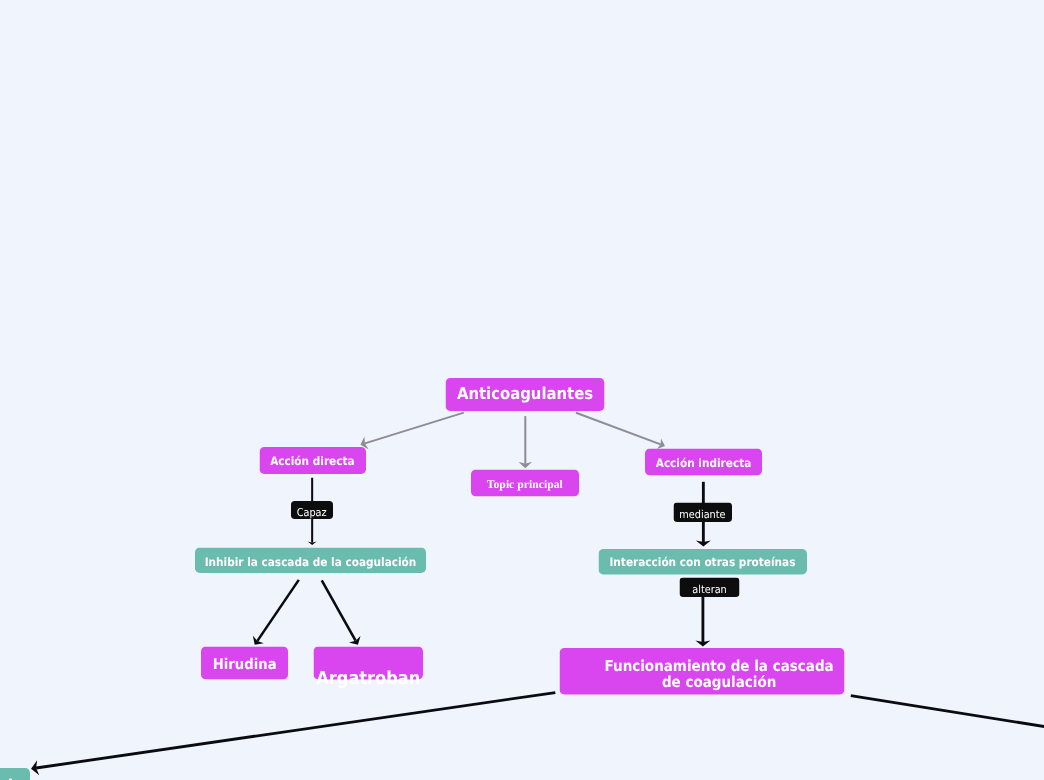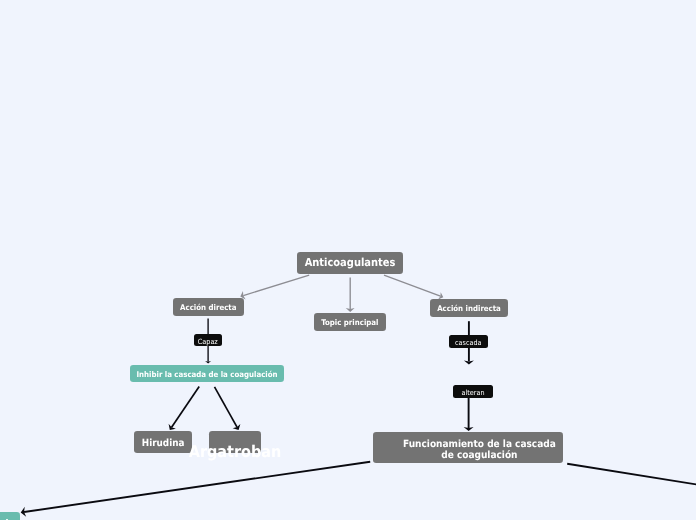--- a/index.html
+++ b/index.html
@@ -19,41 +19,41 @@
     box-sizing:border-box;
     display:flex;align-items:center;justify-content:center;
     color:#ffffff;
     font-weight:bold;font-stretch:condensed;
     border-radius:3.2px;
     text-align:center;
     line-height:1.18;
     white-space:pre-line;
     padding-top:1.2px;
   }
-  .node.orange{background:#737373;}
+  .node.orange{background:#d946ef;}
   .node.teal{background:#69bcae;}
 
   .label{
     position:absolute;box-sizing:border-box;
     display:flex;align-items:center;justify-content:center;
     background:#0d0d0d;color:#ffffff;
     font-weight:normal;font-stretch:condensed;
     border-radius:2.5px;
     padding-top:2px;
   }
 
   
   #n-root        {left:297px;  top:251.5px; width:106px;   height:21.5px; font-size:11px;}
   #n-directa     {left:172.5px;top:298px;   width:70.5px;  height:18.3px; font-size:7.8px;}
-  #n-topic       {left:314px;  top:313.4px; width:71.7px;  height:18px;   font-size:7.8px;}
+  #n-topic       {left:314px;  top:313.4px; width:71.7px;  height:18px;   font-size:7.8px;font-family:Liberation Serif, serif;}
   #n-indirecta   {left:430px;  top:298.9px; width:78px;    height:18.1px; font-size:7.8px;}
   #n-inhibir     {left:130.4px;top:365.2px; width:154px;   height:17px; font-size:7.8px;}
   #n-interaccion {left:399.4px;top:365.7px; width:138.6px; height:16.8px; font-size:7.8px;}
   #n-hirudina    {left:133.8px;top:430.5px; width:58.2px;  height:21.7px; font-size:9.8px; padding-top:4.2px;}
-  #n-argatroban  {left:208.8px;top:430.6px; width:52px;  height:21.7px; font-size:16px; padding-top:21px;}
+  #n-argatroban  {left:208.8px;top:430.6px; width:73px;  height:21.7px; font-size:12px; padding-top:21px;}
   #n-func        {left:373.4px;top:432.4px; width:189.8px; height:30.7px; font-size:10px; line-height:11.6px; padding-top:5.8px;padding-left:23px;}
   #n-offscreen   {left:-74px;  top:511.5px; width:94px;    height:21.5px;}
   #l-capaz       {left:194px;  top:334.1px; width:27.6px;  height:12.1px; font-size:7.2px;}
   #l-mediante    {left:449.2px;top:335.2px; width:38.6px;  height:12.5px; font-size:7.2px;}
   #l-alteran     {left:453.2px;top:385px; width:40px;  height:12.6px; font-size:7.2px;}
 
   .glyph-fragment{
     position:absolute;left:80px;top:7.4px;width:1.9px;height:14px;
     background:#ffffff;border-radius:0.6px;
   }
@@ -94,26 +94,27 @@
   <div id="n-root" class="node orange">Anticoagulantes</div>
 
   <div id="n-directa" class="node orange">Acción directa</div>
 
   <div id="n-topic" class="node orange">Topic principal</div>
 
   <div id="n-indirecta" class="node orange">Acción indirecta</div>
 
   <div id="n-inhibir" class="node teal">Inhibir la cascada de la coagulación</div>
 
+  <div id="n-interaccion" class="node teal">Interacción con otras proteínas</div>
 
   <div id="n-hirudina" class="node orange">Hirudina</div>
 
   <div id="n-argatroban" class="node orange">Argatroban</div>
 
   <div id="n-func" class="node orange">Funcionamiento de la cascada de coagulación</div>
 
   <div id="l-capaz" class="label">Capaz</div>
 
-  <div id="l-mediante" class="label">cascada</div>
+  <div id="l-mediante" class="label">mediante</div>
 
   <div id="l-alteran" class="label">alteran</div>
 
 </div>
 
 </body></html>

